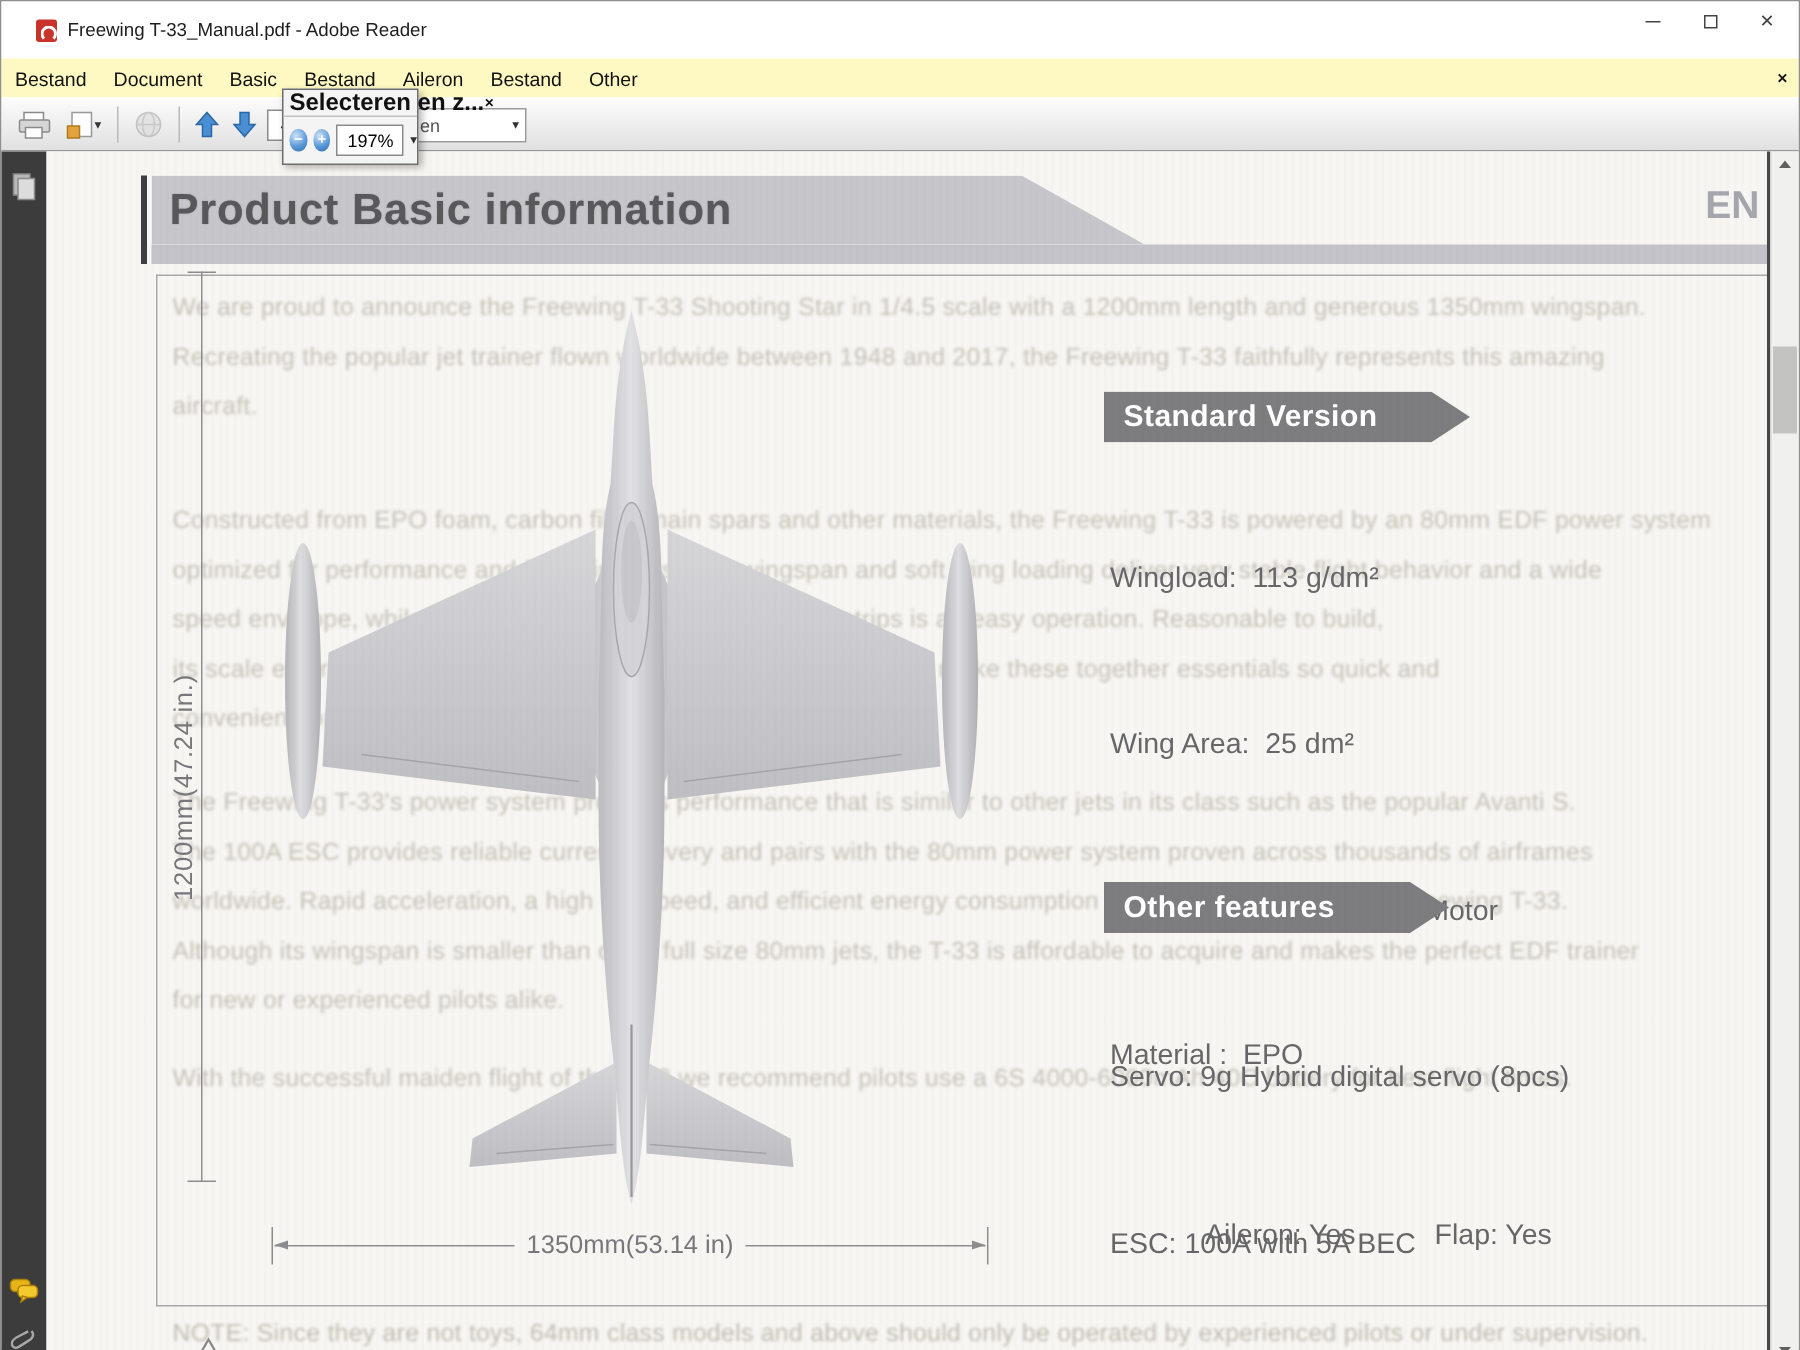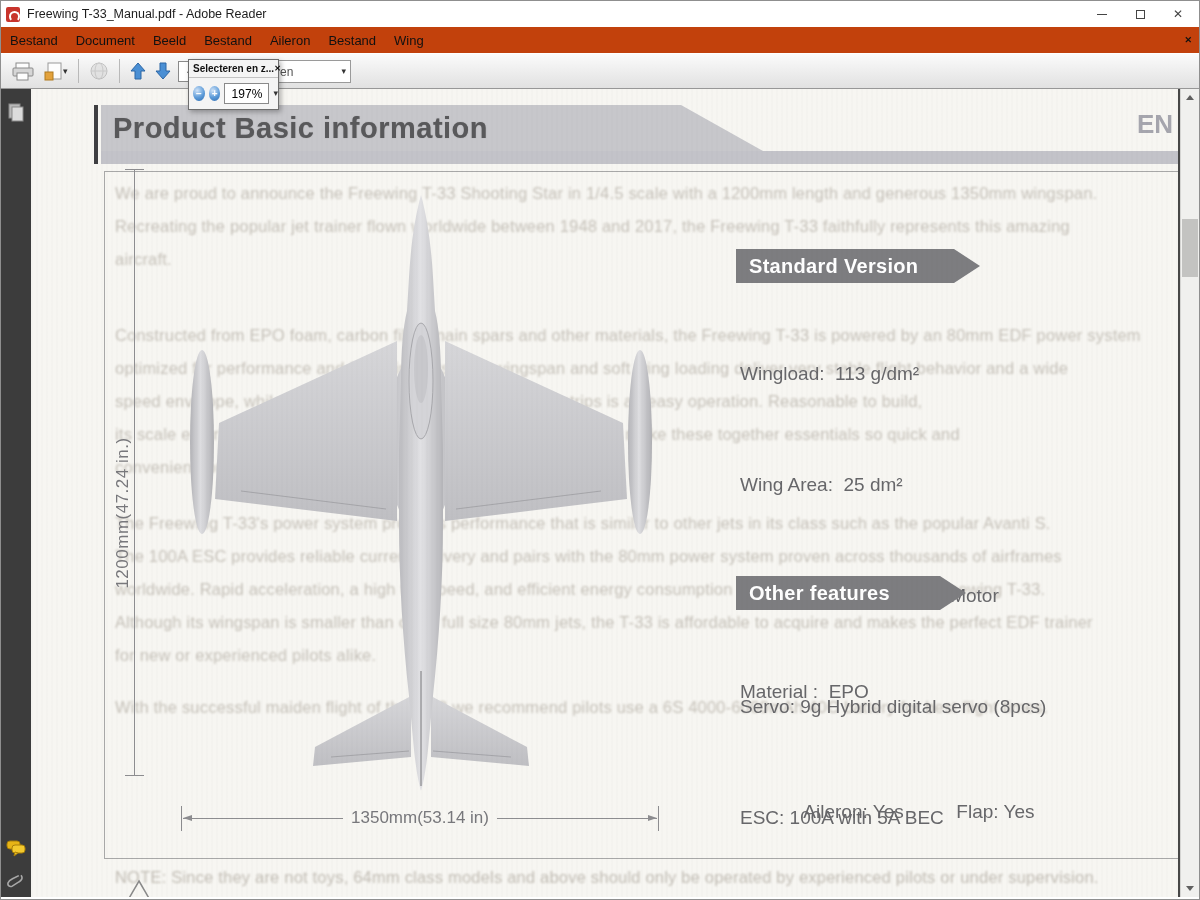--- a/index.html
+++ b/index.html
@@ -1,49 +1,49 @@
 <!DOCTYPE html>
 <html><head>
 <meta charset="utf-8">
 <style>
   * { box-sizing: border-box; margin: 0; padding: 0; }
   body { width: 1200px; height: 900px; font-family: "Liberation Sans", sans-serif; overflow: hidden; background: #fff; }
   .window { position: absolute; inset: 0; width: 1200px; height: 900px; border: 1px solid #8f8f8f; background: #fff; }
 
   
-  .titlebar { position: relative; height: 26px; background: #ffffff; display: flex; align-items: center; padding-left: 5px; }
+  .titlebar { position: relative; height: 38px; background: #ffffff; display: flex; align-items: center; padding-left: 23px; }
   .pdficon { width: 14px; height: 15px; background: #c8342c; border-radius: 2px; position: relative; flex: none; }
   .pdficon::after { content:""; position:absolute; left:3px; top:4px; width:7px; height:7px; border-radius:50%; border:2px solid #fff; border-bottom-color: transparent; }
   .title-text { margin-left: 7px; font-size: 12.5px; color: #1d1d1d; }
   .win-controls { position: absolute; right: 2px; top: 0; height: 26px; display: flex; }
   .wbtn { width: 38px; height: 26px; display: flex; align-items: center; justify-content: center; color: #444; }
   .glyph-min { width: 10px; height: 1px; background: #444; }
   .glyph-max { width: 9px; height: 9px; border: 1px solid #444; }
   .glyph-close { font-size: 12px; line-height: 1; color: #444; }
 
   
-  .menubar { position: relative; height: 26px; background: #c2410c; display: flex; align-items: flex-start; font-size: 13px; color: #111; }
+  .menubar { position: relative; height: 26px; background: #fef9c3; display: flex; align-items: flex-start; font-size: 13px; color: #111; }
   .menu-item { padding: 0 9px; height: 100%; display: flex; align-items: center; }
   .menubar-close { position: absolute; right: 7px; top: 0; height: 100%; display: flex; align-items: center; font-size: 9px; font-weight: bold; color: #111; }
 
   
   .toolbar { position: relative; height: 36px; background: linear-gradient(#fbfbfb, #e1e1e1); border-top: 1px solid #fff; border-bottom: 1px solid #979797; display: flex; align-items: center; padding-left: 8px; gap: 5px; }
   .tbtn { display: flex; align-items: center; justify-content: center; height: 28px; padding: 0 2px; }
   .tsep { width: 1px; height: 24px; background: #b9b9b9; margin: 0 3px; }
   .caret { font-size: 9px; color: #333; line-height: 1; }
   .page-box { width: 26px; height: 21px; border: 1px solid #8a8a8a; background: #fff; font-size: 12px; text-align: center; font-family: "Liberation Sans", sans-serif; }
   .page-total { font-size: 12.5px; color: #222; margin-left: 4px; white-space: pre; }
   .combo { position: absolute; left: 270px; top: 6px; width: 80px; height: 23px; border: 1px solid #9a9a9a; background: #fff; display: flex; align-items: center; }
   .combo input { border: none; outline: none; width: 58px; font-size: 12px; color: #555; padding-left: 8px; background: transparent; font-family: "Liberation Sans", sans-serif; }
   .combo .caret { margin-left: auto; margin-right: 4px; }
 
   
   .zoom-panel { position: absolute; left: 187px; top: 58px; width: 91px; height: 51px; background: #f4f4f4; border: 1px solid #6e6e6e; box-shadow: 2px 2px 5px rgba(0,0,0,.3); z-index: 60; }
   .zp-title { height: 18px; display: flex; align-items: center; border-bottom: 1px solid #c2c2c2; padding: 0 4px; }
-  .zp-title-text { font-size: 10px; font-weight: bold; color: #111; white-space: nowrap; }
+  .zp-title-text { font-size: 16px; font-weight: bold; color: #111; white-space: nowrap; }
   .zp-close { margin-left: auto; font-size: 8px; font-weight: bold; color: #111; }
   .zp-body { height: 31px; display: flex; align-items: center; padding-left: 4px; gap: 4px; }
   .zbtn { width: 15px; height: 15px; border-radius: 50%; background: radial-gradient(circle at 35% 30%, #cfe2f7, #5b9ad8 55%, #2f6cb0); color: #fff; font-size: 10px; font-weight: bold; display: flex; align-items: center; justify-content: center; line-height: 1; }
   .zval { width: 45px; height: 21px; border: 1px solid #8a8a8a; background: #fff; font-size: 12px; text-align: center; font-family: "Liberation Sans", sans-serif; }
 
   
   .main { position: relative; height: 808px; background: #e9e9e9; }
   .sidebar { position: absolute; left: 0; top: 0; bottom: 0; width: 30px; background: #3c3c3c; }
   .sb-icon { position: absolute; left: 0; width: 30px; display: flex; justify-content: center; }
 
@@ -113,25 +113,25 @@
         </div>
       <div class="wbtn">
           <span class="glyph-close">✕</span>
         </div>
     </div>
   </div>
 
   <div class="menubar">
     <div class="menu-item">Bestand</div>
     <div class="menu-item">Document</div>
-    <div class="menu-item">Beeld</div>
+    <div class="menu-item">Basic</div>
     <div class="menu-item">Bestand</div>
     <div class="menu-item">Aileron</div>
     <div class="menu-item">Bestand</div>
-    <div class="menu-item">Wing</div>
+    <div class="menu-item">Other</div>
     <div class="menubar-close">✕</div>
   </div>
 
   <div class="toolbar">
     <div class="tbtn">
       <svg width="24" height="19">
         <rect x="5" y="1" width="13" height="6" fill="#fdfdfd" stroke="#8a8a8a"></rect>
         <rect x="2" y="6" width="20" height="8" rx="1" fill="#d6d6d6" stroke="#8a8a8a"></rect>
         <rect x="6" y="11" width="11" height="7" fill="#fdfdfd" stroke="#8a8a8a"></rect>
       </svg>

